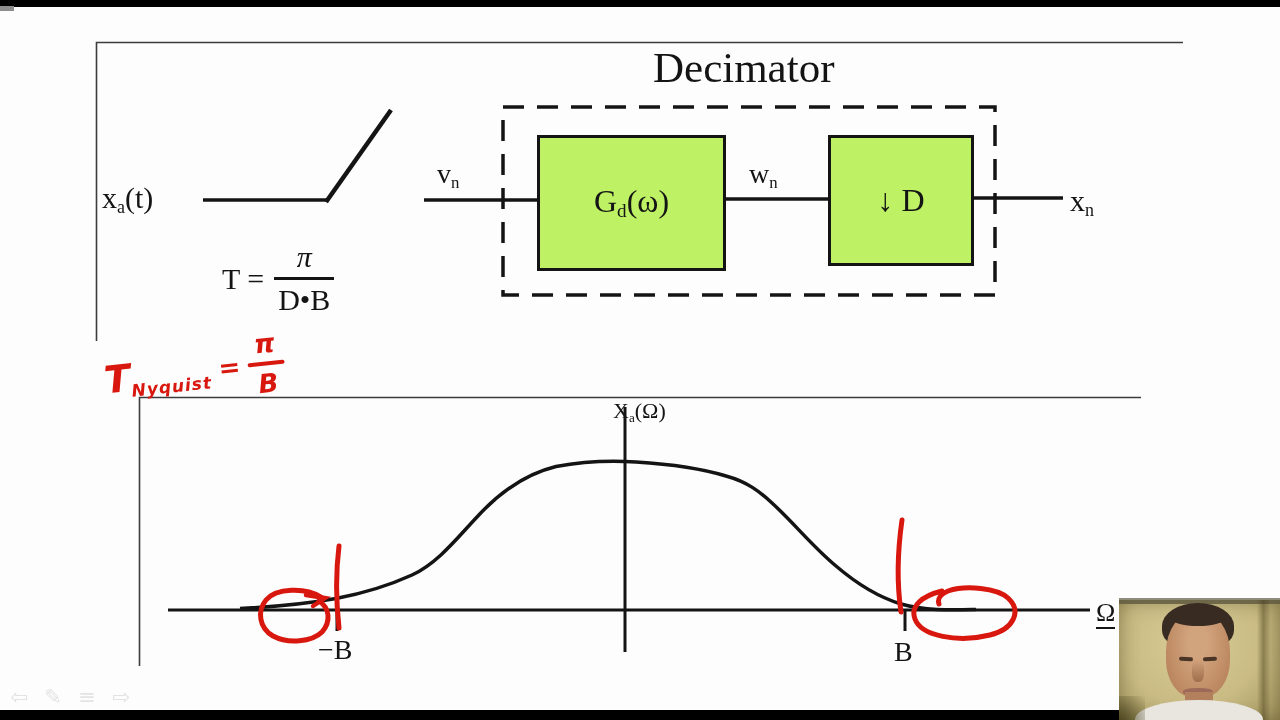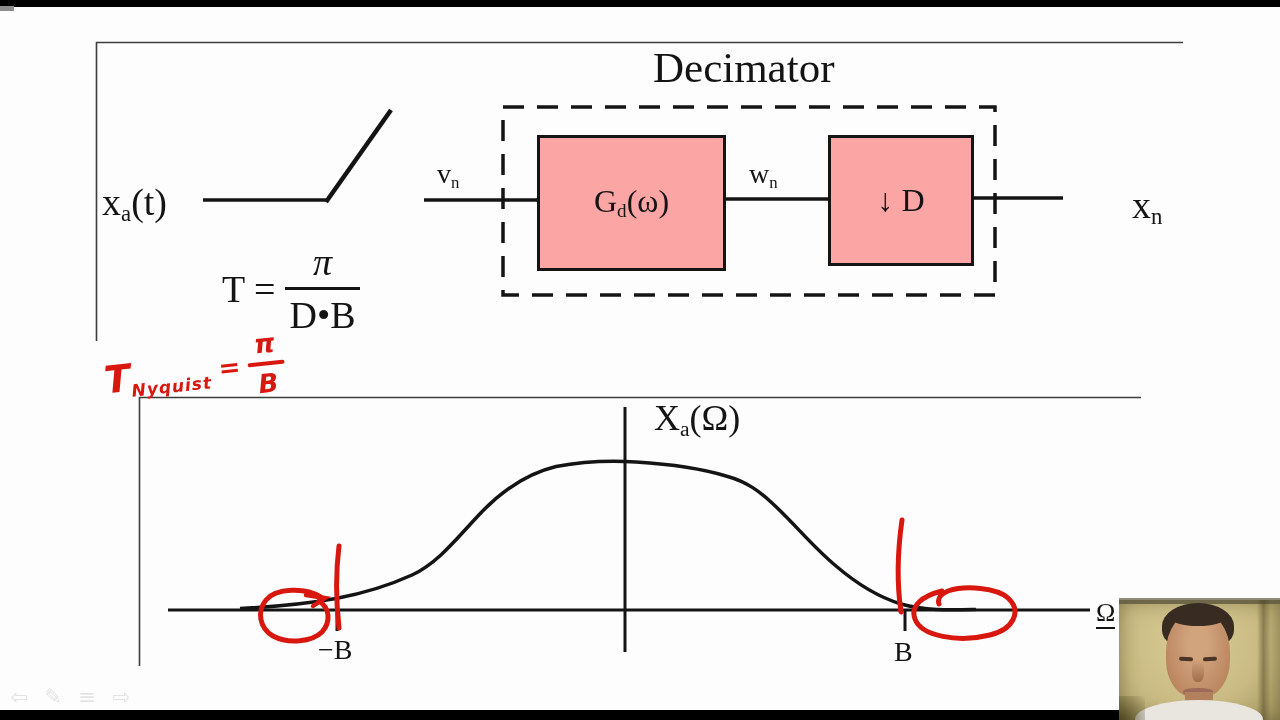--- a/index.html
+++ b/index.html
@@ -14,25 +14,25 @@
   .bar-top{left:0;top:0;width:1280px;height:7px;background:#000;z-index:6;}
   .bar-top-notch{left:0;top:6px;width:14px;height:5px;background:#8d8d8d;z-index:6;}
   .bar-bottom{left:0;top:710px;width:1280px;height:10px;background:#000;z-index:6;}
 
   
   svg.strokes{left:0;top:0;z-index:1;}
 
   
   .lbl{z-index:3;white-space:nowrap;line-height:1;}
   .sub{font-size:0.60em;vertical-align:-0.28em;}
-  .serif30{font-size:38px;}
+  .serif30{font-size:30px;}
   .serif27{font-size:28px;}
   .serif33{font-size:43px;}
 
-  .blockbox{z-index:2;background:#fca5a5;border:3px solid #141414;
+  .blockbox{z-index:2;background:#bef264;border:3px solid #141414;
     display:flex;align-items:center;justify-content:center;}
   .blockbox .bl{font-size:32px;white-space:nowrap;}
 
   
   .formula{display:flex;align-items:center;gap:10px;z-index:3;}
   .frac{display:inline-flex;flex-direction:column;align-items:center;}
   .frac .num{padding:0 8px 3px 8px;}
   .frac .fbar{height:3px;background:currentColor;align-self:stretch;}
   .frac .den{padding:3px 4px 0 4px;}
 
@@ -139,42 +139,42 @@
 </div>
 
 <div class="abs lbl serif33" style="left:653px;top:46px;"><span>Decimator</span></div>
 
 <div class="abs lbl serif30" style="left:102px;top:183px;"><span>x</span><span class="sub">a</span><span>(t)</span></div>
 
 <div class="abs lbl serif27" style="left:437px;top:160px;"><span>v</span><span class="sub">n</span></div>
 
 <div class="abs lbl serif27" style="left:749px;top:160px;"><span>w</span><span class="sub">n</span></div>
 
-<div class="abs lbl serif30" style="left:1132px;top:186px;"><span>x</span><span class="sub">n</span></div>
+<div class="abs lbl serif30" style="left:1070px;top:186px;"><span>x</span><span class="sub">n</span></div>
 
 <div class="abs formula serif30" style="left:222px;top:240px;">
   <span>T =</span>
   <span class="frac">
     <i class="num">π</i>
     <span class="fbar"></span>
     <span class="den">D•B</span>
   </span>
 </div>
 
 <div class="abs hand" style="left:104px;top:336px;">
   <span><span class="bigT">T</span><span class="hsub">Nyquist</span></span>
   <span class="heq">=</span>
   <span class="frac">
     <span class="num">π</span>
     <span class="fbar"></span>
     <span class="den">B</span>
   </span>
 </div>
 
-<div class="abs lbl" style="left:654px;top:400px;font-size:36px;"><span>X</span><span class="sub">a</span><span>(Ω)</span></div>
+<div class="abs lbl" style="left:613px;top:400px;font-size:22px;"><span>X</span><span class="sub">a</span><span>(Ω)</span></div>
 
 <div class="abs lbl serif27" style="left:318px;top:636px;"><span>−B</span></div>
 
 <div class="abs lbl serif27" style="left:894px;top:638px;"><span>B</span></div>
 
 <div class="abs lbl omega-axis" style="left:1096px;top:600px;"><span>Ω</span></div>
 
 <div class="abs toolbar">
   <span class="tb-ic">⇦</span>
   <span class="tb-ic">✎</span>

